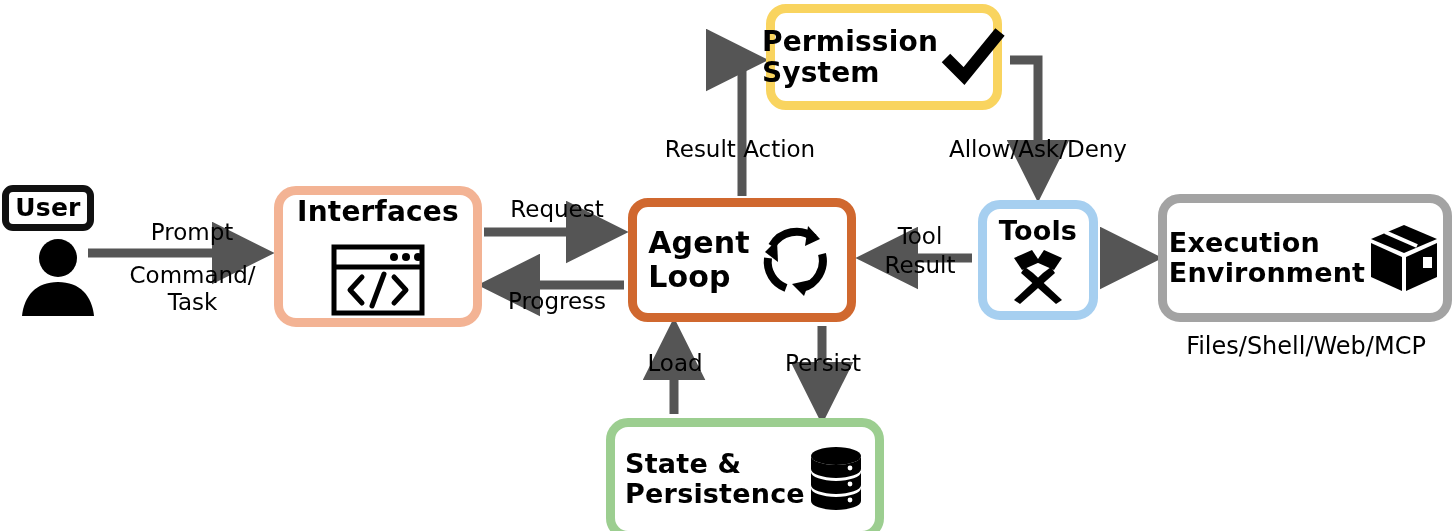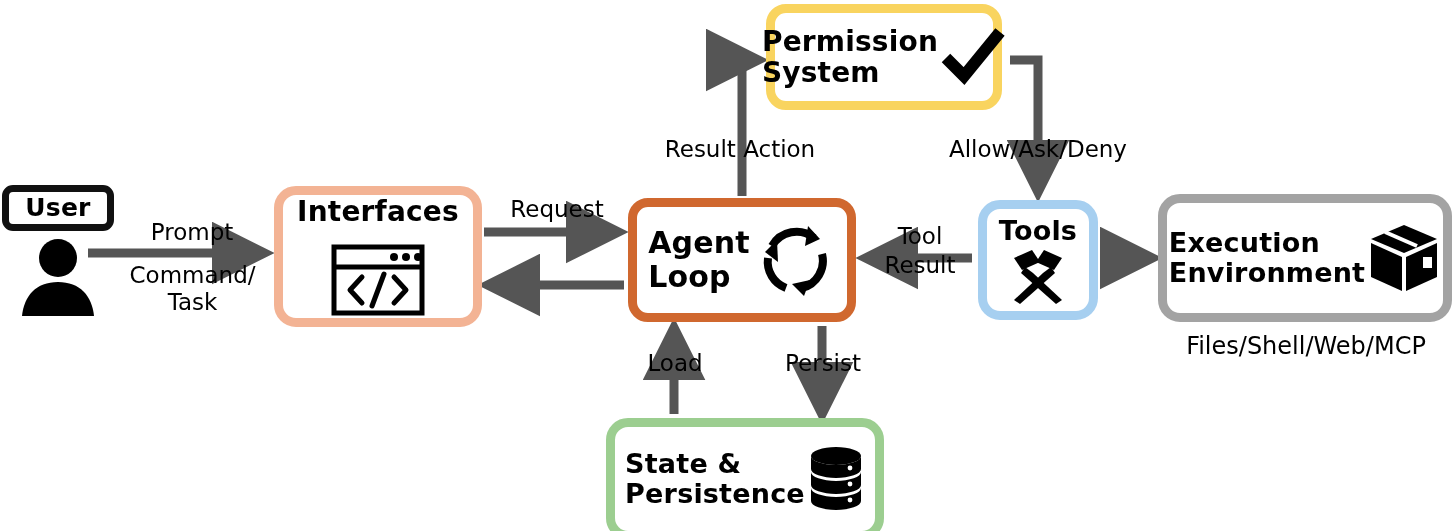--- a/index.html
+++ b/index.html
@@ -22,21 +22,21 @@
     gap:2px;width:100%;
   }
   .title{
     font-family:"DejaVu Sans", sans-serif;
     font-weight:700;color:#000;letter-spacing:.2px;
     line-height:1.12;white-space:pre-line;text-align:left;
   }
 
   
   #user-box{
-    left:2px;top:185px;width:112px;height:46px;
+    left:2px;top:185px;width:92px;height:46px;
     border-width:7px;border-color:#111;border-radius:11px;
   }
   #user-box .title{font-size:25px;text-align:center;}
 
   #user-figure{position:absolute;left:18px;top:238px;width:80px;height:80px;z-index:3;}
 
   #interfaces-box{
     left:274px;top:186px;width:208px;height:141px;
     border-width:9px;border-color:#F3B394;border-radius:22px;
   }
@@ -221,20 +221,21 @@
         <circle cx="43" cy="39" r="2.4" fill="#fff"></circle>
         <circle cx="43" cy="55" r="2.4" fill="#fff"></circle>
       </svg>
     </div>
   </div>
 
   <div class="elabel" id="lbl-prompt">Prompt</div>
   <div class="elabel" id="lbl-command">Command/
 Task</div>
   <div class="elabel" id="lbl-request">Request</div>
+  <div class="elabel" id="lbl-progress">Progress</div>
   <div class="elabel" id="lbl-propose">Result Action</div>
   <div class="elabel" id="lbl-allow">Allow/Ask/Deny</div>
   <div class="elabel" id="lbl-toolresult">Tool
 Result</div>
   <div class="elabel" id="lbl-load">Load</div>
   <div class="elabel" id="lbl-persist">Persist</div>
 
   <div class="elabel" id="lbl-files">Files/Shell/Web/MCP</div>
 
 </div>

